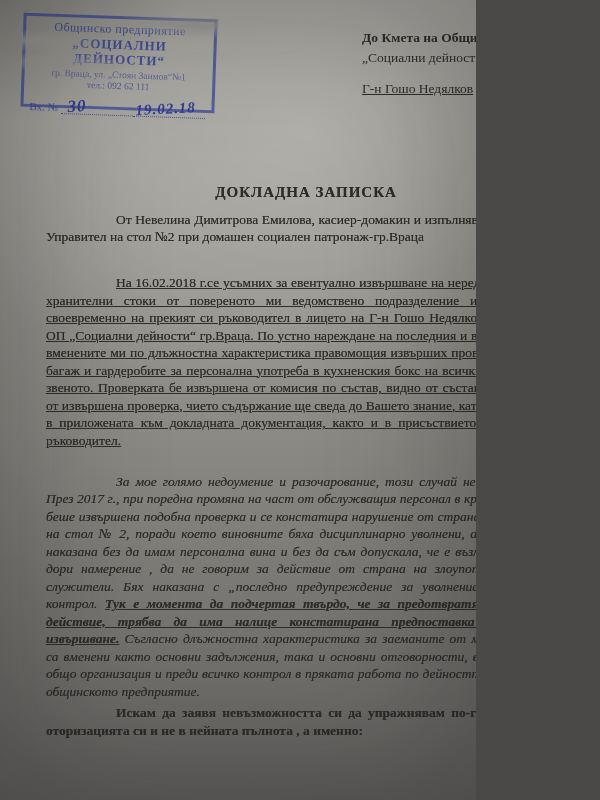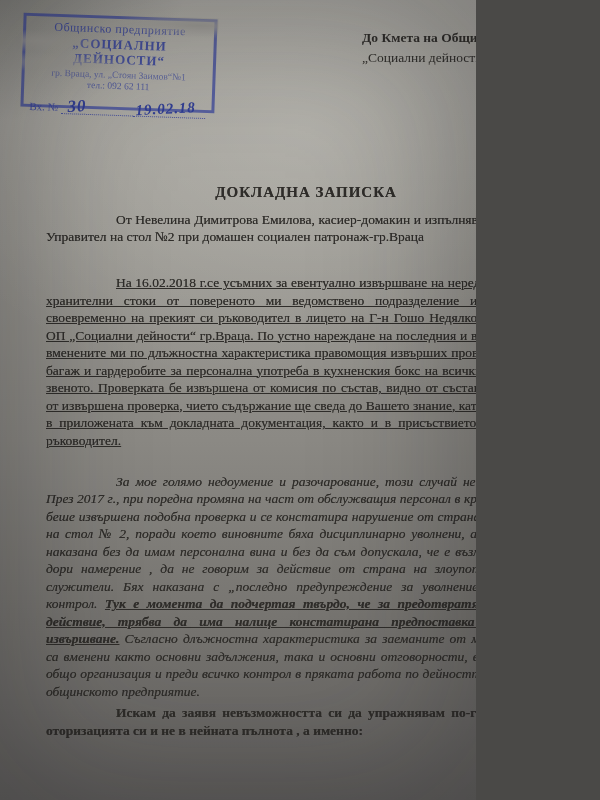--- a/index.html
+++ b/index.html
@@ -98,20 +98,21 @@
       </span>
       <span class="dot-seg seg2">
         <span class="hand hand-date">19.02.18</span>
       </span>
     </div>
   </div>
 
   <div class="recipient">
     <p class="r-to">До Кмета на Община Враца</p>
     <p class="r-copy2">„Социални дейности“- Враца</p>
+    <p class="r-copy-name">Г-н Гошо Недялков</p>
   </div>
 
   <div class="content">
     <h1 class="doc-title">ДОКЛАДНА ЗАПИСКА</h1>
 
     <p class="ind">От Невелина Димитрова Емилова, касиер-домакин и изпълняващ  длъжността Управител на стол №2 при домашен социален патронаж-гр.Враца</p>
 
 
     <p class="sal">Г-н Кмете,</p>
 

